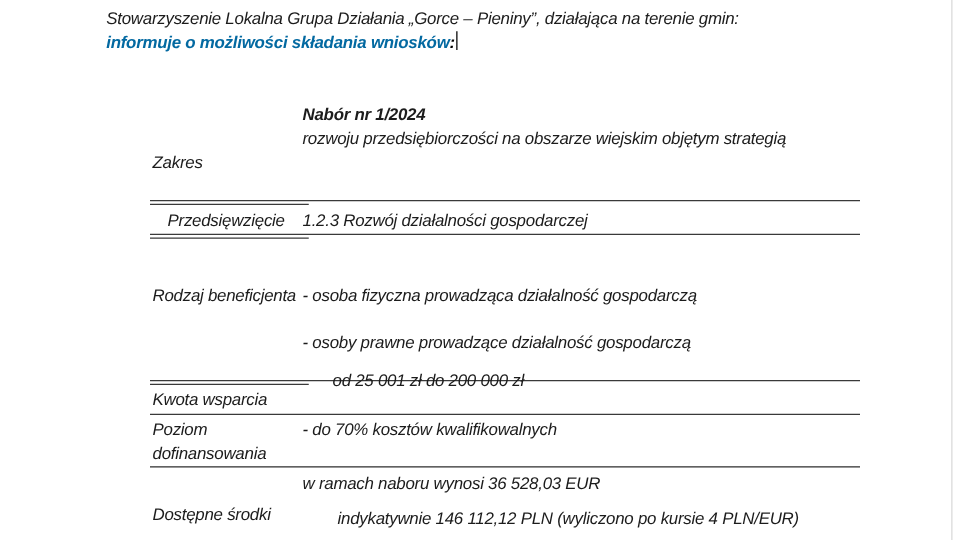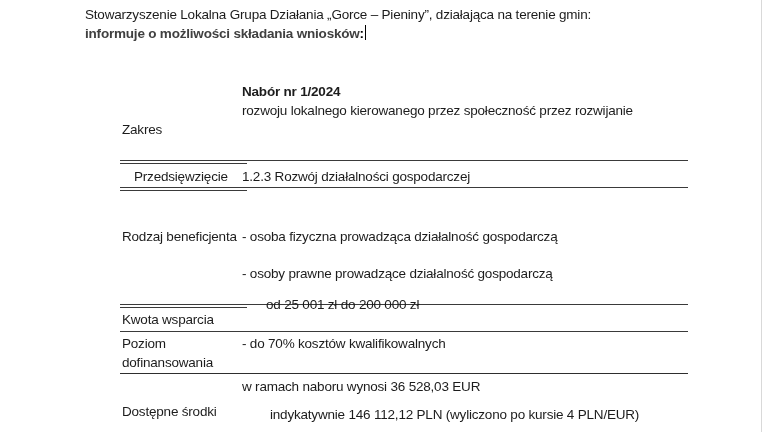--- a/index.html
+++ b/index.html
@@ -7,34 +7,35 @@
     width: 768px; height: 432px;
     background: #ffffff;
     overflow: hidden;
     font-family: "Liberation Sans", "DejaVu Sans", sans-serif;
     color: #1c1c1c;
   }
   .page {
     position: relative;
     width: 768px; height: 339px;
     background: #ffffff;
+    font-style: italic;
   }
   .txt {
     position: absolute;
     font-size: 13.5px;
     line-height: 18.5px;
     letter-spacing: -0.2px;
     white-space: nowrap;
     color: #1c1c1c;
   }
   .wrap { white-space: normal; }
   .intro { top: 6px; left: 85px; }
   .intro-line { white-space: nowrap; }
   .red-line { font-weight: bold; }
-  .red-line .hl { color: #404040; }
+  .red-line .hl { color: #0369a1; }
   .red-line .colon { color: #000000; }
   .caret {
     display: inline-block;
     width: 1.5px; height: 15px;
     background: #000000;
     vertical-align: -2px;
     margin-left: 1px;
   }
   .bold { font-weight: bold; }
   .hline {
@@ -61,21 +62,21 @@
       <span class="hl">informuje o możliwości składania wniosków</span><span class="colon">:</span><span class="caret"></span>
     </div>
   </div>
 
   <div>
 
     <div class="txt bold" style="top:83px; left:242px;">Nabór nr 1/2024</div>
 
     <div class="txt" style="top:121px; left:122px;">Zakres</div>
     <div class="txt" style="top:102px; left:242px;">
-      <div>rozwoju lokalnego kierowanego przez społeczność przez rozwijanie</div>
+      <div>rozwoju przedsiębiorczości na obszarze wiejskim objętym strategią</div>
     </div>
     <div class="hline" style="top:160px;"></div>
     <div class="hline short" style="top:163px;"></div>
 
     <div class="txt" style="top:168px; left:134px;text-align:center;">Przedsięwzięcie</div>
     <div class="txt" style="top:168px; left:242px;">1.2.3 Rozwój działalności gospodarczej</div>
     <div class="hline" style="top:187px;"></div>
     <div class="hline short" style="top:190px;"></div>
 
     <div class="txt wrap label-col" style="top:228px; left:122px;">Rodzaj beneficjenta</div>

